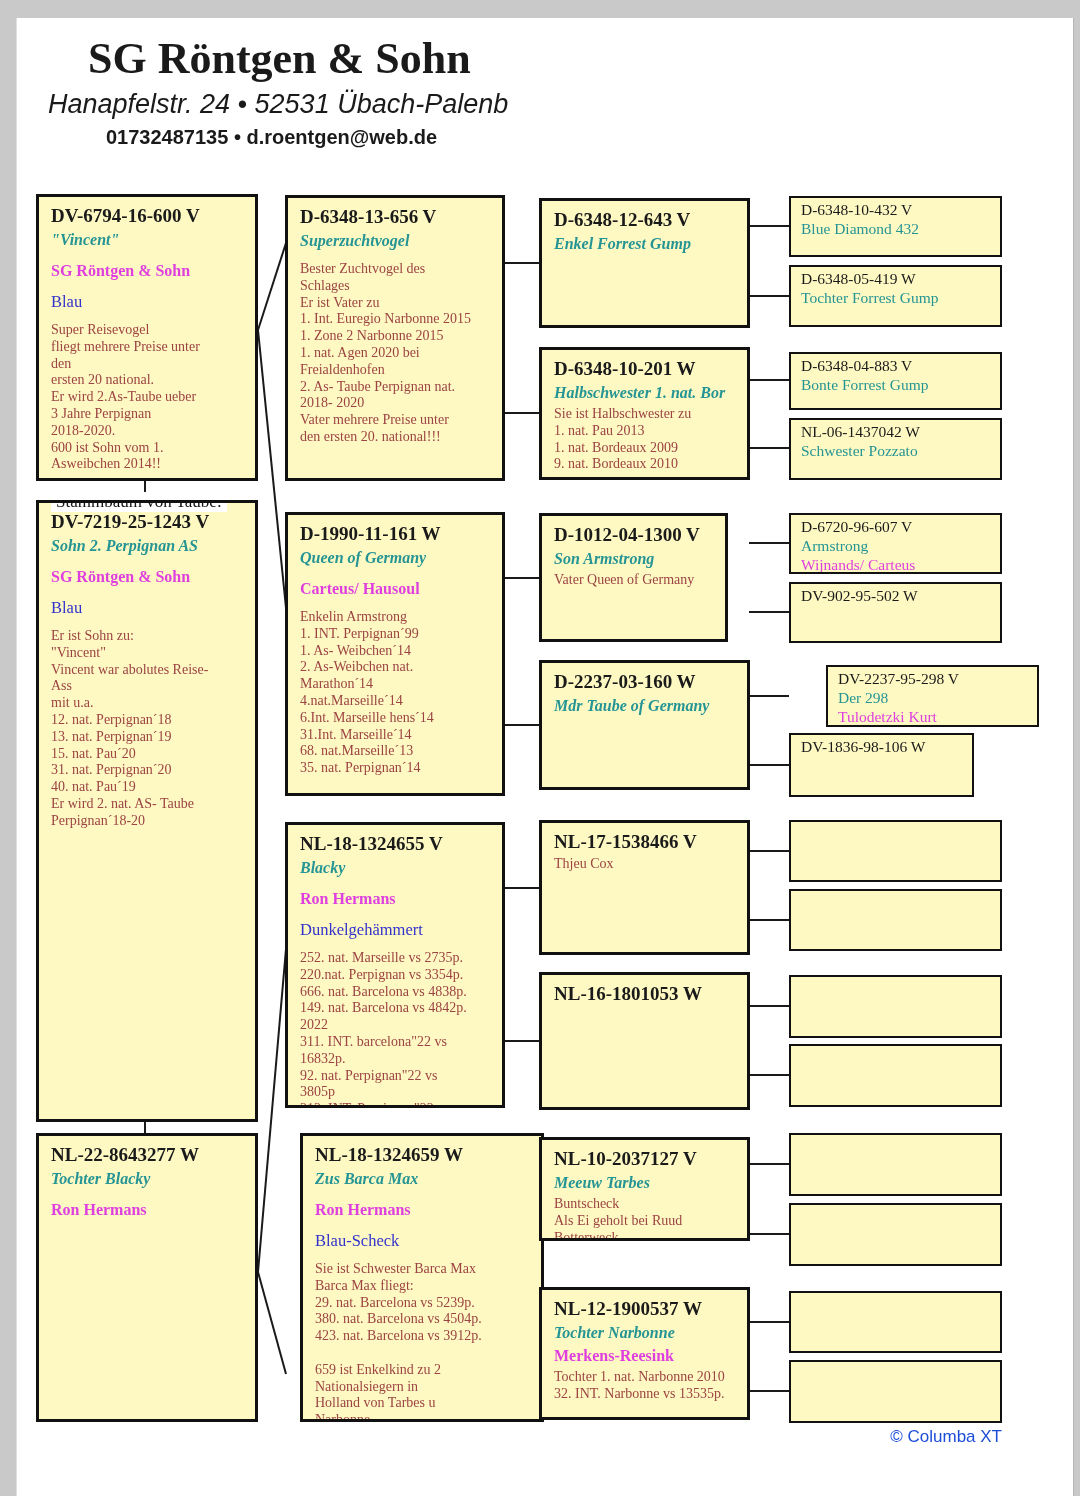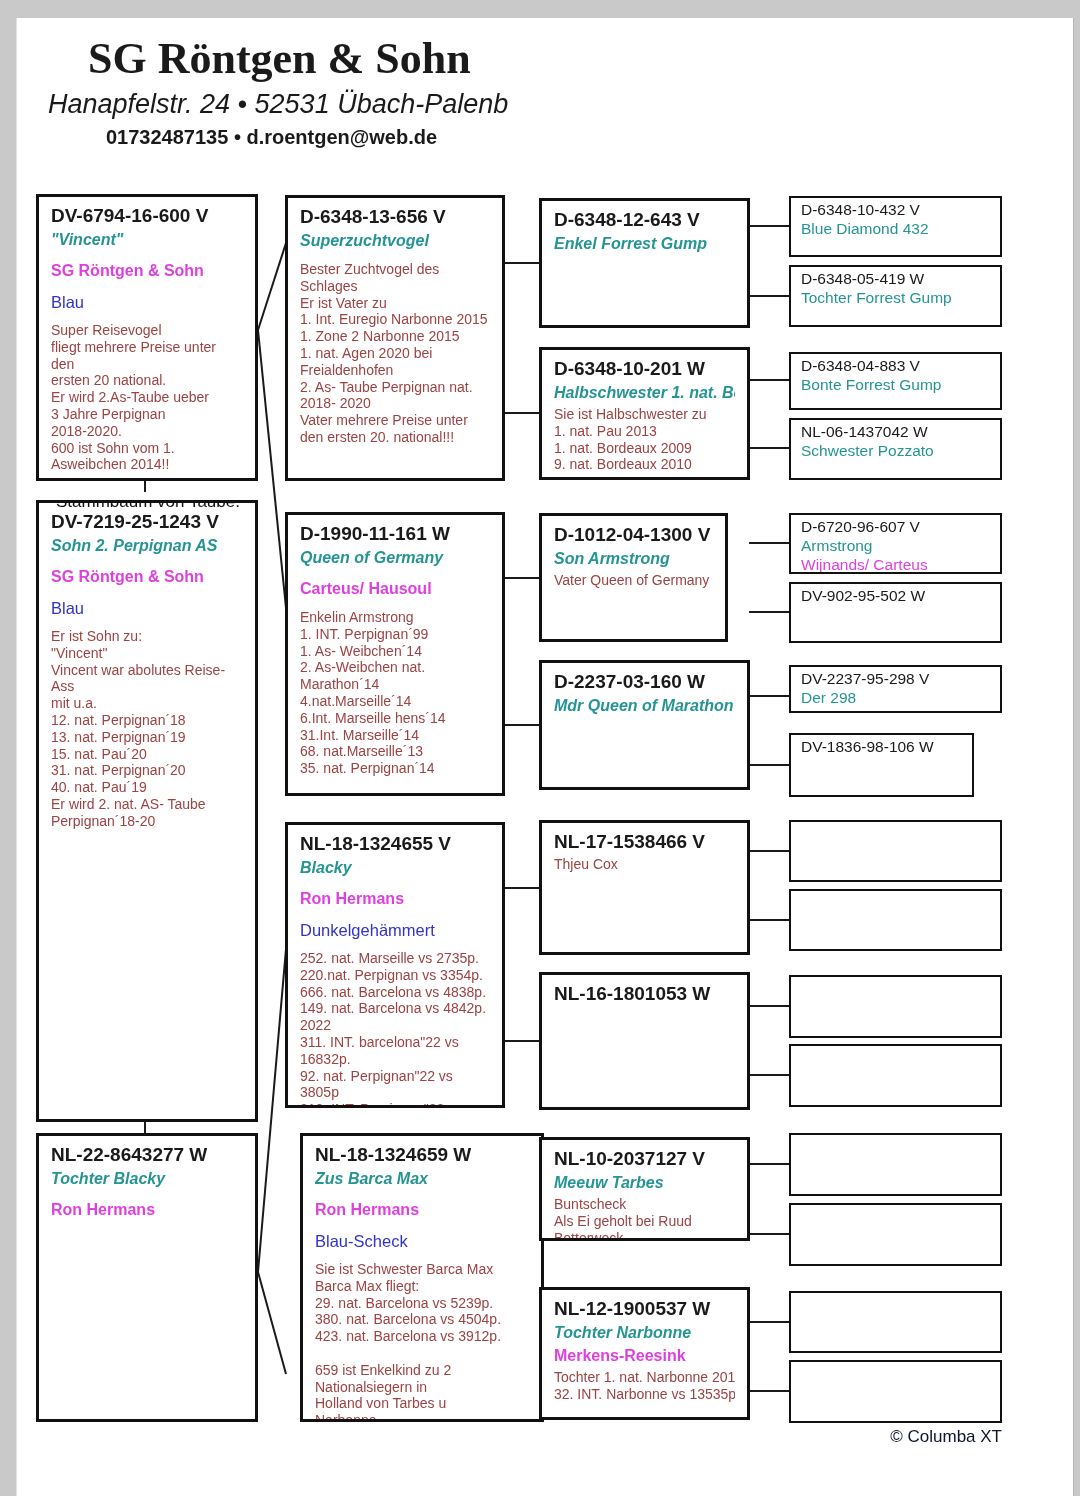--- a/index.html
+++ b/index.html
@@ -25,22 +25,22 @@
     left:48px;top:88px;width:640px;
     font-style:italic;font-size:27px;line-height:32px;
   }
   .phone{
     left:106px;top:124px;width:500px;
     font-weight:700;font-size:20px;line-height:26px;
   }
   
   .box{
     position:absolute;box-sizing:border-box;
-    border:3px solid #111111;background:#ffffff;
-    padding:7px 12px;overflow:hidden;
+    border:3px solid #111111;background:#fef9c3;
+    padding:7px 12px;overflow:hidden;font-family:Liberation Serif, serif;
   }
   .box.small{border-width:2px;padding:3px 10px;}
   .ring{font-weight:700;font-size:19px;line-height:24px;white-space:nowrap;overflow:hidden;}
   .name{font-weight:700;font-style:italic;font-size:16px;line-height:22px;margin-top:1px;
         color:var(--name-teal,#259494);white-space:nowrap;overflow:hidden;}
   .breeder{font-weight:700;font-size:16px;line-height:22px;margin-top:9px;
         color:var(--breeder-magenta,#df3fdf);white-space:nowrap;overflow:hidden;}
   .plumage{font-size:16.5px;line-height:22px;margin-top:9px;
         color:var(--plumage-blue,#3232cc);white-space:nowrap;overflow:hidden;}
   .notes{font-size:14px;line-height:16.8px;margin-top:9px;
@@ -48,21 +48,21 @@
   .small .ring{font-weight:400;font-size:15.5px;line-height:18px;}
   .small .name{font-weight:400;font-style:normal;font-size:15.5px;line-height:18px;margin-top:1px;}
   .small .breeder{font-weight:400;font-size:15.5px;line-height:18px;margin-top:1px;}
   
   .legend{
     position:absolute;top:-12px;left:12px;background:#ffffff;
     padding:0 5px;font-size:17px;line-height:21px;color:#111;white-space:nowrap;
   }
   .footer{
     left:860px;top:1426px;width:142px;text-align:right;
-    font-size:17px;line-height:21px;color:#0f172a;
+    font-size:17px;line-height:21px;color:#1d4ed8;
   }
   svg.connectors{position:absolute;left:0;top:0;pointer-events:none;}
 </style>
 </head>
 <body>
 
 <div class="sheet"></div>
 
 <div class="abs title">SG Röntgen &amp; Sohn</div>
 <div class="abs addr">Hanapfelstr. 24 • 52531 Übach-Palenb</div>
@@ -227,21 +227,21 @@
 </div>
 
 <div class="box" style="left:539px;top:513px;width:189px;height:129px">
   <div class="ring">D-1012-04-1300 V</div>
   <div class="name">Son Armstrong</div>
   <div class="notes" style="margin-top:2px">Vater Queen of Germany</div>
 </div>
 
 <div class="box" style="left:539px;top:660px;width:211px;height:130px">
   <div class="ring">D-2237-03-160 W</div>
-  <div class="name">Mdr Queen of Marathon</div>
+  <div class="name">Mdr Taube of Germany</div>
 </div>
 
 <div class="box" style="left:539px;top:820px;width:211px;height:135px">
   <div class="ring">NL-17-1538466 V</div>
   <div class="notes" style="margin-top:2px">Thjeu Cox</div>
 </div>
 
 <div class="box" style="left:539px;top:972px;width:211px;height:138px">
   <div class="ring">NL-16-1801053 W</div>
 </div>
@@ -280,21 +280,21 @@
   <div class="name">Schwester Pozzato</div>
 </div>
 <div class="box small" style="left:789px;top:513px;width:213px;height:61px">
   <div class="ring">D-6720-96-607 V</div>
   <div class="name">Armstrong</div>
   <div class="breeder">Wijnands/ Carteus</div>
 </div>
 <div class="box small" style="left:789px;top:582px;width:213px;height:61px">
   <div class="ring">DV-902-95-502 W</div>
 </div>
-<div class="box small" style="left:789px;top:665px;width:213px;height:48px">
+<div class="box small" style="left:826px;top:665px;width:213px;height:62px">
   <div class="ring">DV-2237-95-298 V</div>
   <div class="name">Der 298</div>
   <div class="breeder">Tulodetzki Kurt</div>
 </div>
 <div class="box small" style="left:789px;top:733px;width:185px;height:64px">
   <div class="ring">DV-1836-98-106 W</div>
 </div>
 <div class="box small" style="left:789px;top:820px;width:213px;height:62px"></div>
 <div class="box small" style="left:789px;top:889px;width:213px;height:62px"></div>
 <div class="box small" style="left:789px;top:975px;width:213px;height:63px"></div>

